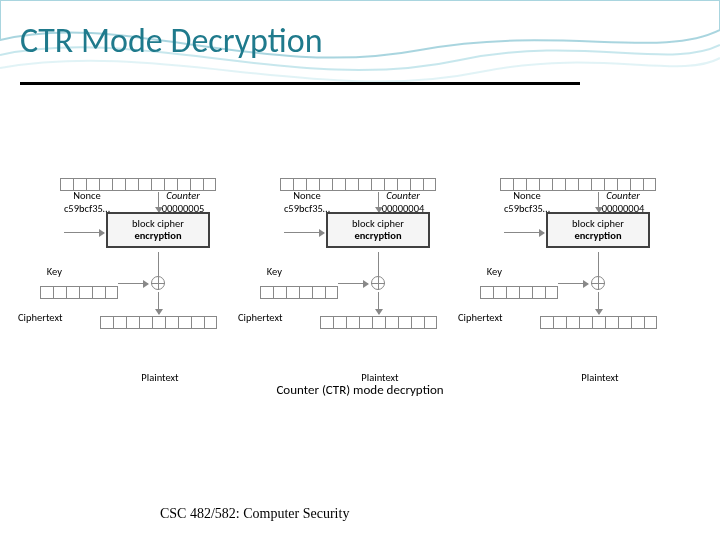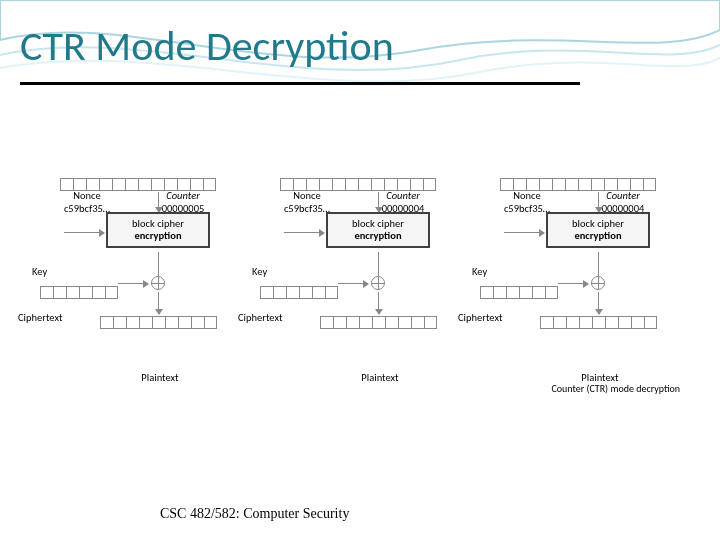--- a/index.html
+++ b/index.html
@@ -10,21 +10,21 @@
     position: relative;
     overflow: hidden;
   }
   .wave-bg {
     position: absolute; top: 0; left: 0; width: 720px; height: 120px;
     pointer-events: none;
   }
   .title {
     position: absolute;
     top: 20px; left: 20px;
-    font-size: 42px;
+    font-size: 34px;
     color: #1f7a8c;
     font-weight: 400;
     font-family: Calibri, Arial, sans-serif;
   }
   .title-rule {
     position: absolute;
     top: 82px; left: 20px;
     width: 560px; height: 0;
     border-top: 3px solid #000;
   }
@@ -48,21 +48,21 @@
   .blockrow {
     position: absolute; top: 28px; left: 20px;
     display: flex;
   }
   .cell {
     width: 13px; height: 13px;
     border: 1px solid #888; border-right: none;
     background: #fff;
   }
   .cell:last-child { border-right: 1px solid #888; }
-  .key-lbl { top: 76px; left: -8px; width: 30px; text-align: left;}
+  .key-lbl { top: 76px; left: -8px; width: 30px; text-align: right;}
   .key-arrow {
     position: absolute; top: 82px; left: 24px; width: 40px; height: 1px;
     background: #888;
   }
   .key-arrow::after {
     content:''; position:absolute; right:-1px; top:-3px;
     border-left:6px solid #888; border-top:4px solid transparent; border-bottom:4px solid transparent;
   }
   .cipher-box {
     position: absolute; top: 62px; left: 66px;
@@ -91,21 +91,21 @@
   }
   .ct-arrow::after{content:'';position:absolute;right:-1px;top:-3px;border-left:6px solid #888;border-top:4px solid transparent;border-bottom:4px solid transparent;}
   .down3 {
     position:absolute; left:118px; top:142px; width:1px; height:22px; background:#888;
   }
   .down3::after{content:'';position:absolute;bottom:-1px;left:-3px;border-top:6px solid #888;border-left:4px solid transparent;border-right:4px solid transparent;}
   .pt-row { position:absolute; top: 166px; left: 60px; display:flex;}
   .pt-lbl { top: 182px; left: 90px; width: 60px;}
   .caption {
     position:absolute; top: 232px; left: 0; width: 640px;
-    text-align:right; font-size: 10px;
+    text-align:center; font-size: 13px;
   }
   .footer {
     position: absolute;
     bottom: 18px; left: 160px;
     font-size: 14px;
     font-family: "Times New Roman", serif;
     color: #000;
   }
 </style>
 </head>

